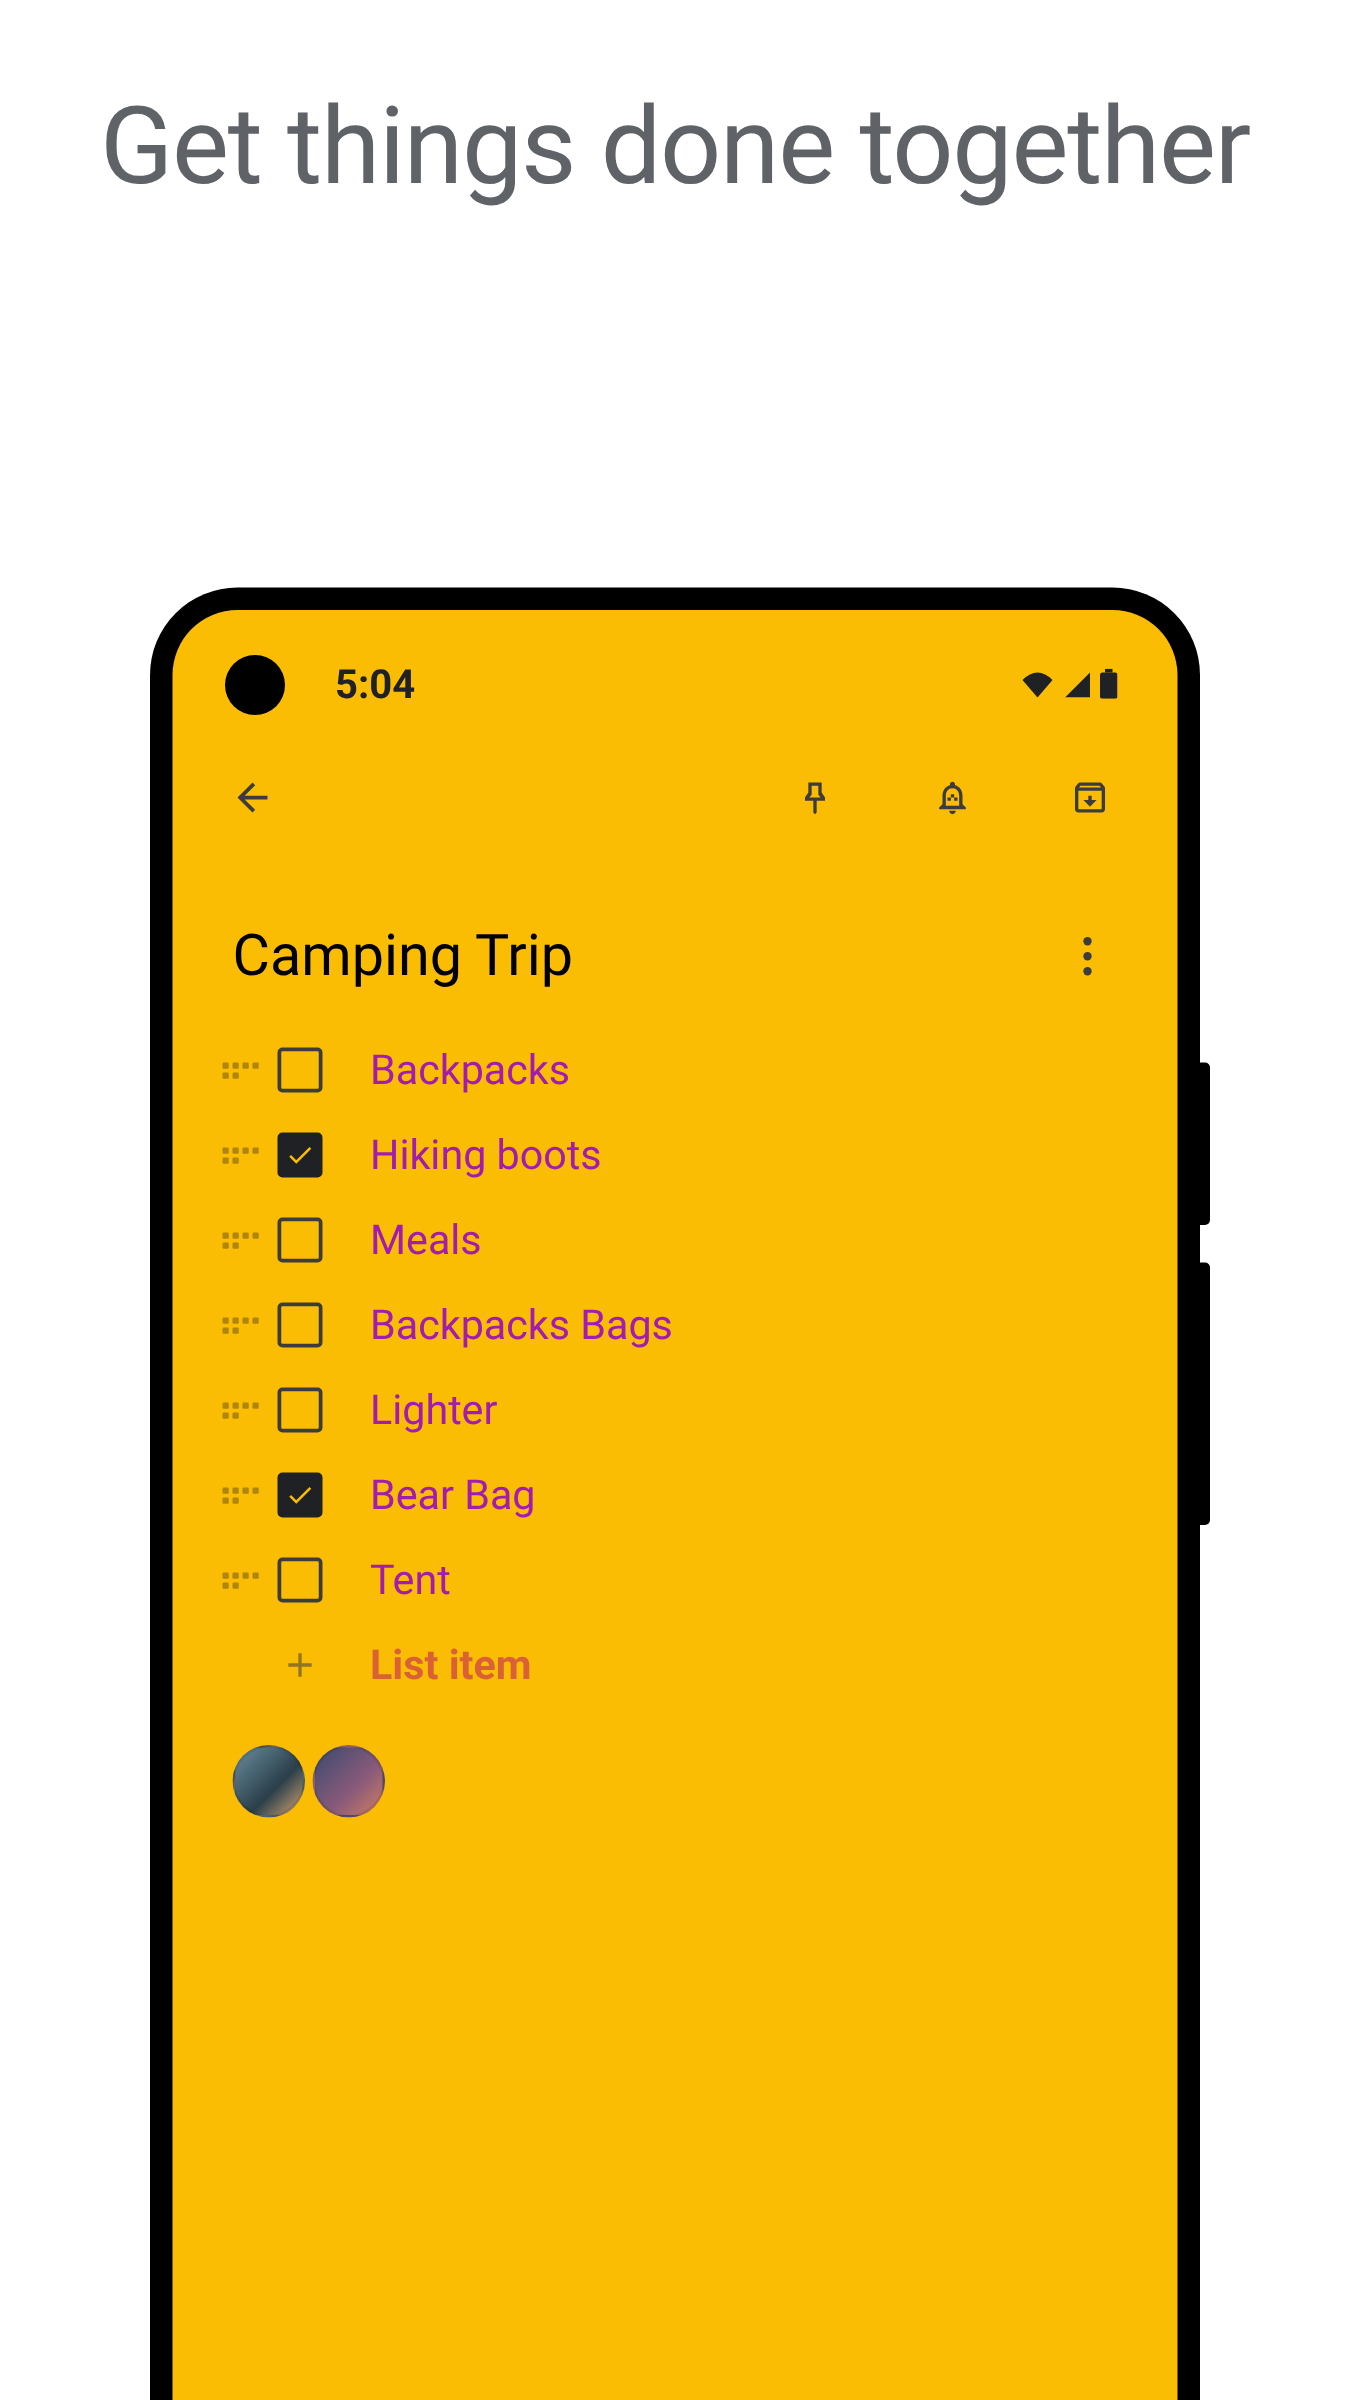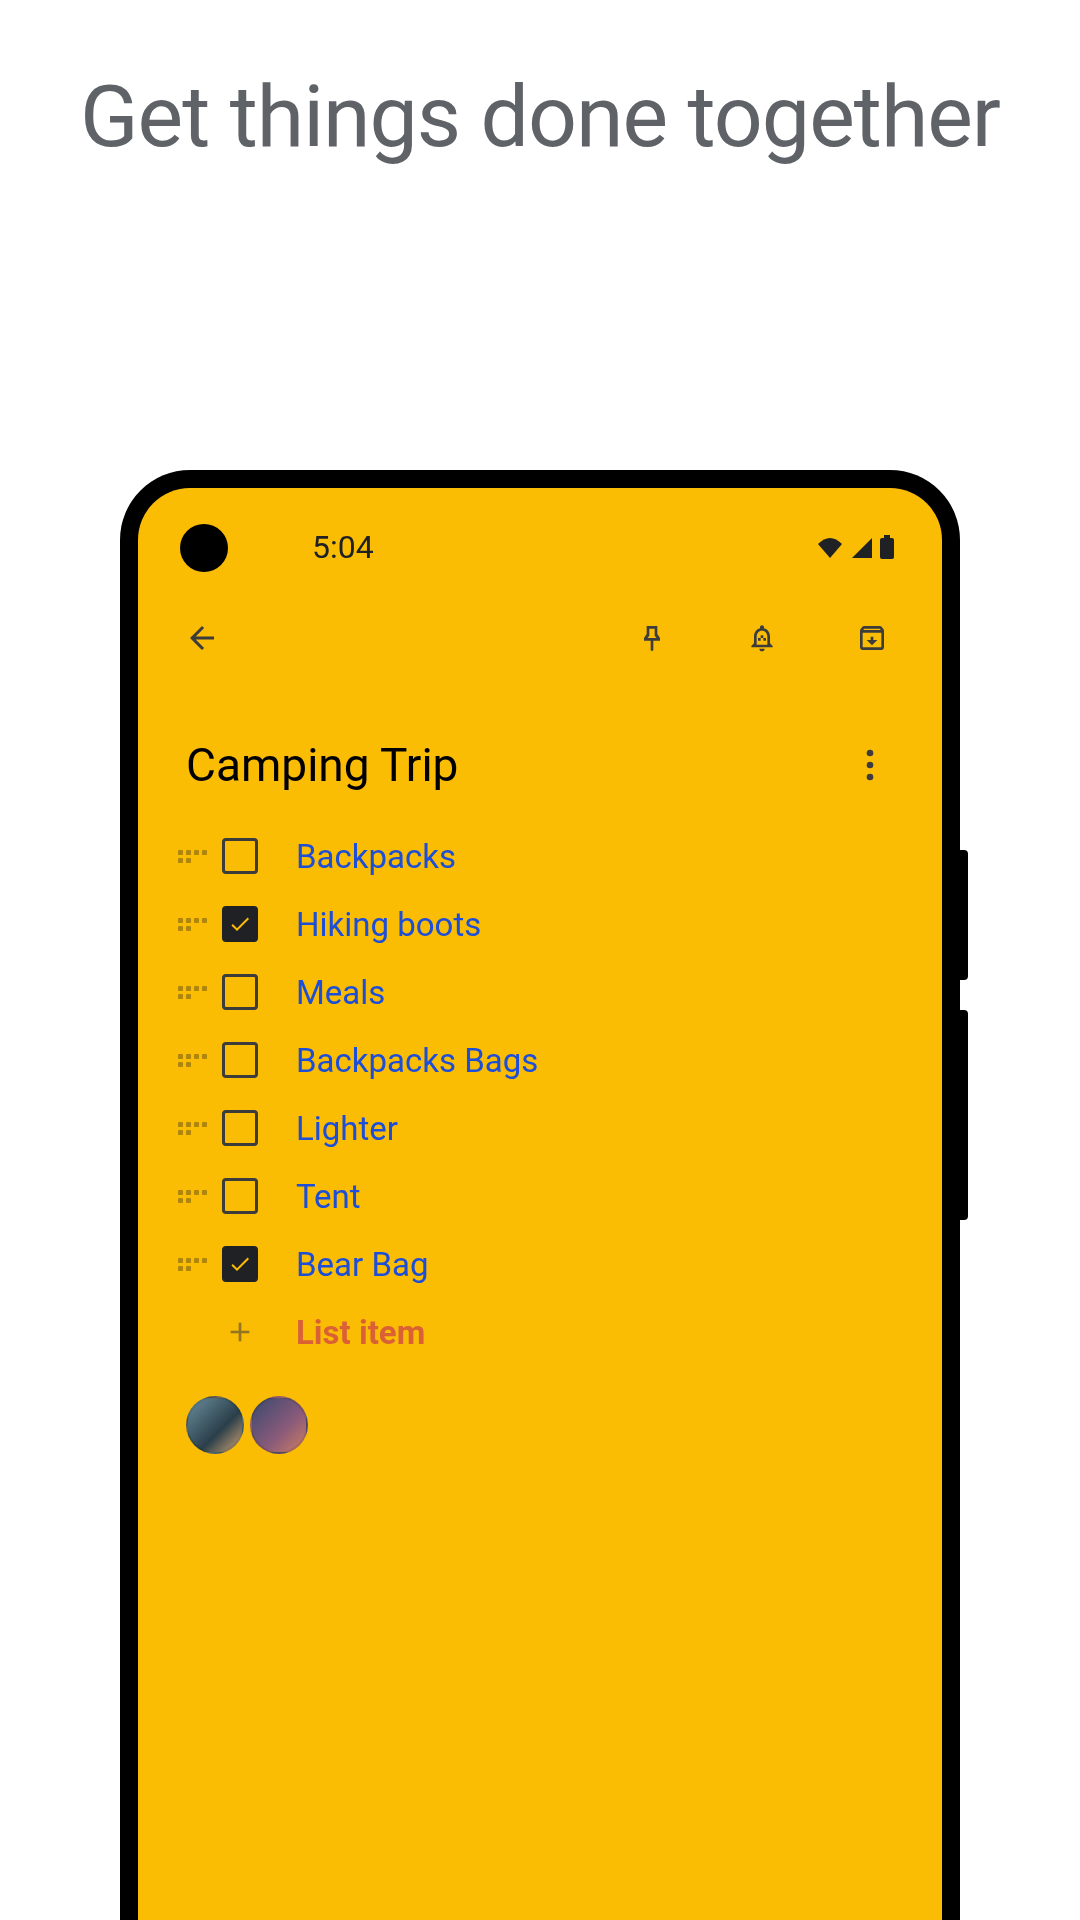--- a/index.html
+++ b/index.html
@@ -68,23 +68,22 @@
   }
   .status-bar {
     display: flex;
     align-items: center;
     justify-content: space-between;
     padding: 38px 48px 0 130px;
     height: 80px;
   }
   .status-time {
     font-size: 32px;
-    font-weight: 400;
+    font-weight: 700;
     color: #202124;
-    margin-left: 44px;
   }
   .status-icons {
     display: flex;
     align-items: center;
     gap: 6px;
   }
   .wifi-icon, .signal-icon, .battery-icon { display: inline-block; }
   .top-bar {
     display: flex;
     align-items: center;
@@ -135,21 +134,21 @@
     display: flex;
     align-items: center;
     justify-content: center;
   }
   .checkbox.checked {
     background: #202124;
     border-color: #202124;
   }
   .item-label {
     font-size: 33px;
-    color: #1d4ed8;
+    color: #a21caf;
   }
   .add-row {
     display: flex;
     align-items: center;
     height: 68px;
     padding-left: 44px;
   }
   .plus-icon {
     width: 36px; height: 36px;
     display: flex; align-items: center; justify-content: center;
@@ -313,38 +312,38 @@
         </div>
         <div class="check-row">
           <div class="drag-handle">
             <span></span>
             <span></span>
             <span></span>
             <span></span>
             <span></span>
             <span></span>
           </div>
-          <div class="checkbox"></div>
-          <div class="item-label">Tent</div>
-        </div>
-        <div class="check-row">
-          <div class="drag-handle">
-            <span></span>
-            <span></span>
-            <span></span>
-            <span></span>
-            <span></span>
-            <span></span>
-          </div>
           <div class="checkbox checked">
             <svg width="24" height="24" viewBox="0 0 24 24">
               <path d="M9 16.17L4.83 12l-1.42 1.41L9 19 21 7l-1.41-1.41z" fill="#fbbc04"></path>
             </svg>
           </div>
           <div class="item-label">Bear Bag</div>
+        </div>
+        <div class="check-row">
+          <div class="drag-handle">
+            <span></span>
+            <span></span>
+            <span></span>
+            <span></span>
+            <span></span>
+            <span></span>
+          </div>
+          <div class="checkbox"></div>
+          <div class="item-label">Tent</div>
         </div>
         <div class="add-row">
           <div class="plus-icon">
             <svg width="32" height="32" viewBox="0 0 24 24">
               <path d="M19 13h-6v6h-2v-6H5v-2h6V5h2v6h6v2z" fill="#3c3c3c"></path>
             </svg>
           </div>
           <div class="add-label">List item</div>
         </div>
       </div>

